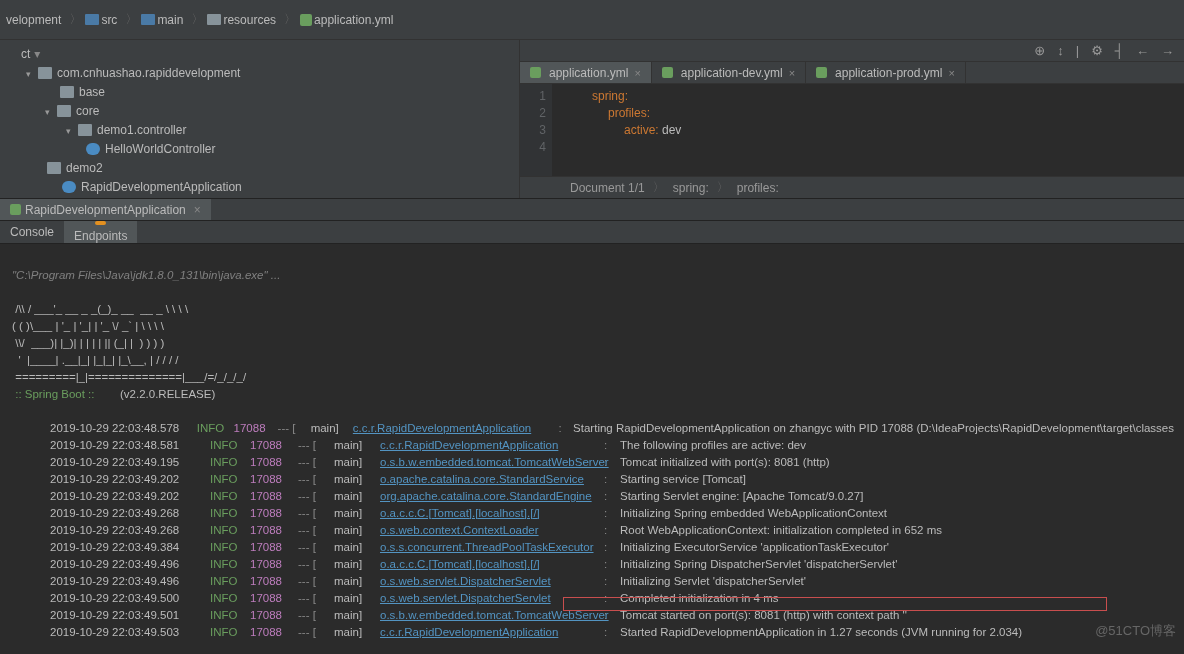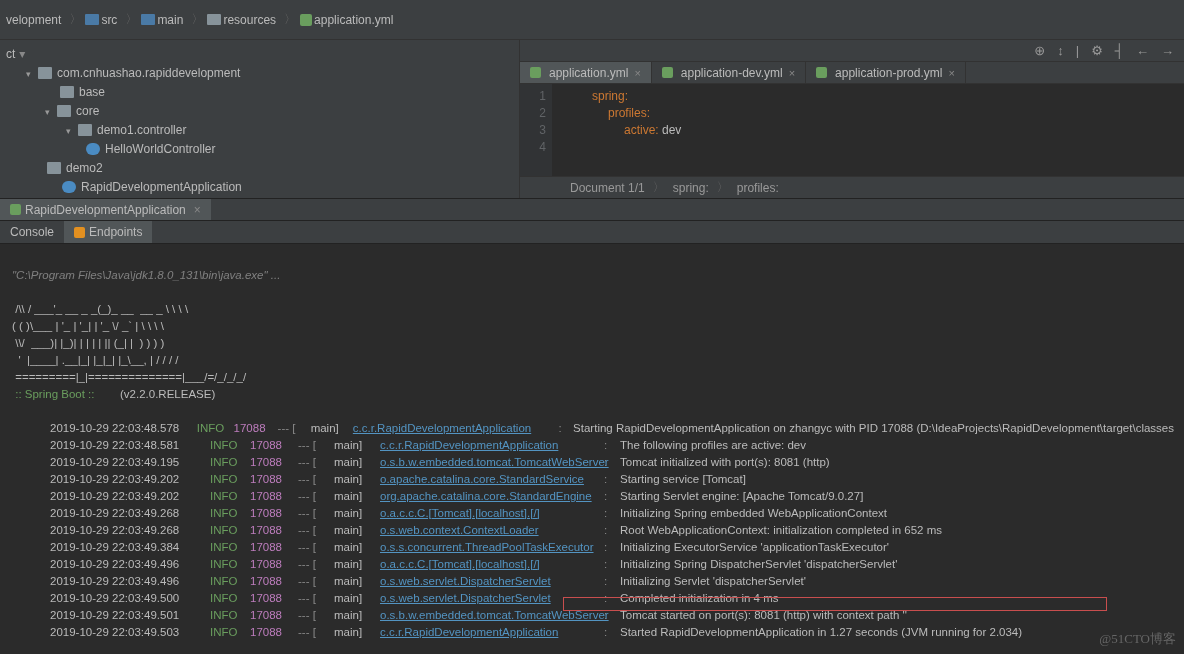--- a/index.html
+++ b/index.html
@@ -32,37 +32,37 @@
 .code-lines .com { color:#808080; }
 .code-lines .it { font-style:italic; color:#808080; }
 .code-lines .val { color:#bbb; }
 .code-crumb { height:22px; background:#3c3f41; color:#999; display:flex; align-items:center; padding-left:50px; font-size:12px; border-top:1px solid #323232; }
 .code-crumb .sep { margin:0 8px; color:#666; }
 .run-tab-bar { background:#3c3f41; height:23px; display:flex; align-items:center; border-top:1px solid #222; border-bottom:1px solid #222; }
 .run-tab { padding:0 10px; height:100%; display:flex; align-items:center; font-size:12px; gap:4px; }
 .run-tab.active { background:#515658; }
 .console-tabs { background:#3c3f41; height:23px; display:flex; border-bottom:1px solid #222; }
 .ctab { padding:0 10px; display:flex; align-items:center; font-size:12px; color:#bbb; cursor:pointer; gap:4px; }
-.ctab.active { background:#515658; }
+.ctab.active { background:#515658;flex-direction:column; }
 .ep-icon { width:11px; height:11px; background:#e39020; border-radius:2px; }
 .console { background:#2b2b2b; font-family:Consolas,"Courier New",monospace; font-size:11.5px; padding:6px 10px 10px 12px; height:425px; overflow:hidden; line-height:17px; color:#bbb; white-space:pre; }
 .console .cmd { color:#808080; font-style:italic; }
 .console .ascii { color:#bbb; }
 .console .sb { color:#6a9e5e; }
 .log-line { display:flex;margin-left:38px; }
 .log-line .ts { color:#bbb; width:160px; }
 .log-line .lvl { color:#6a9e5e; width:40px; }
 .log-line .pid { color:#bd7dbd; width:48px; }
 .log-line .dash { color:#888; width:36px; }
 .log-line .thr { color:#bbb; width:46px; }
 .log-line .src { color:#5394c2; width:224px;text-decoration:underline; }
 .log-line .col { color:#888; width:16px; }
 .log-line .msg { color:#bbb; flex:1; }
 .highlight-box { border:1px solid #c84e4e; position:absolute; }
-.watermark { position:absolute; right:8px; bottom:6px; color:#666; font-size:13px; font-family:Liberation Serif, serif;text-align:center; }
+.watermark { position:absolute; right:8px; bottom:14px; color:#666; font-size:13px; font-family:Liberation Sans, sans-serif;text-align:center; }
 </style>
 </head>
 <body>
 
 <div class="breadcrumb">
   <span>
       <span>velopment</span>
     </span>
     <span class="sep">〉</span>
   <span>
@@ -81,21 +81,21 @@
     </span>
     <span class="sep">〉</span>
   <span>
       <span class="yml-icon"></span>
       <span>application.yml</span>
     </span>
 </div>
 
 <div class="main-area">
   <div class="project-tree">
-    <div class="tree-row" style="padding-left:6px">
+    <div class="tree-row" style="padding-left:21px">
         <span>ct</span>
         <span style="margin-left:4px;color:#888">▾</span>
       </div>
     <div class="tree-row" style="padding-left:26px">
         <span class="arrow">▾</span>
         <span class="tree-icon pkg"></span>
         <span>com.cnhuashao.rapiddevelopment</span>
       </div>
     <div class="tree-row" style="padding-left:60px">
         <span class="tree-icon pkg"></span>

